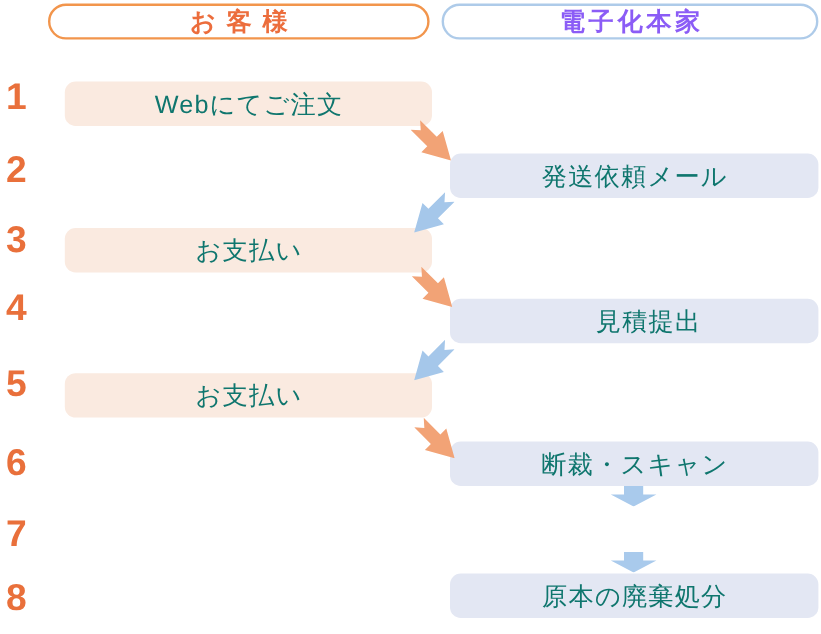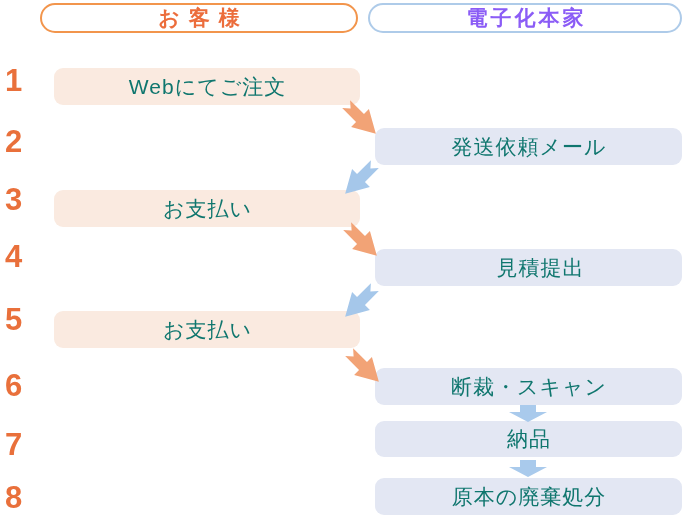--- a/index.html
+++ b/index.html
@@ -68,21 +68,20 @@
   <div class="num n6">6</div>
   <div class="num n7">7</div>
   <div class="num n8">8</div>
 
   <div class="box box-left t1">Webにてご注文</div>
   <div class="box box-right t2">発送依頼メール</div>
   <div class="box box-left t3">お支払い</div>
   <div class="box box-right t4">見積提出</div>
   <div class="box box-right t6">断裁・スキャン</div>
   <div class="box box-left t5">お支払い</div>
-  <div class="box box-right t7">納品</div>
   <div class="box box-right t8">原本の廃棄処分</div>
 
   <svg class="arrow diag diag-dr" style="left:340px; top:105px;" viewBox="0 0 60 40">
     <polygon class="fill-orange" points="0,12 28,12 28,2 60,20 28,38 28,28 0,28 9,20"></polygon>
   </svg>
   <svg class="arrow diag diag-dr" style="left:341px; top:227px;" viewBox="0 0 60 40">
     <polygon class="fill-orange" points="0,12 28,12 28,2 60,20 28,38 28,28 0,28 9,20"></polygon>
   </svg>
   <svg class="arrow diag diag-dr" style="left:343px; top:353px;" viewBox="0 0 60 40">
     <polygon class="fill-orange" points="0,12 28,12 28,2 60,20 28,38 28,28 0,28 9,20"></polygon>

